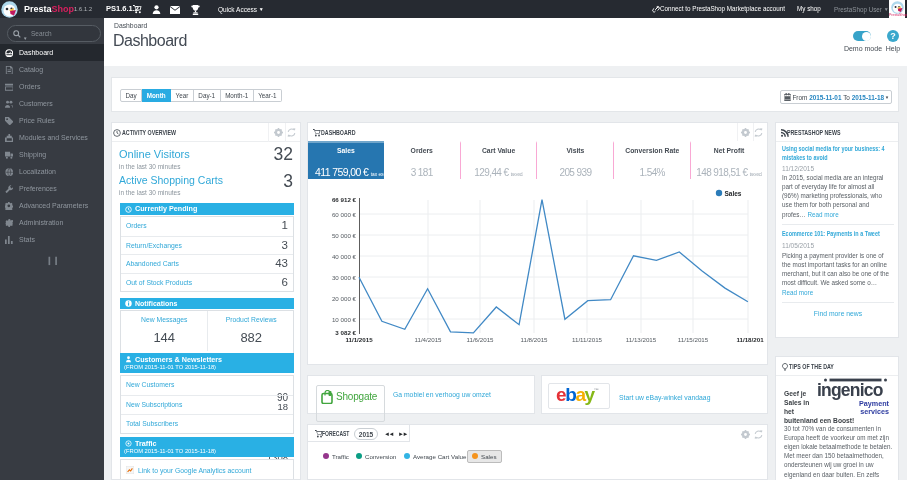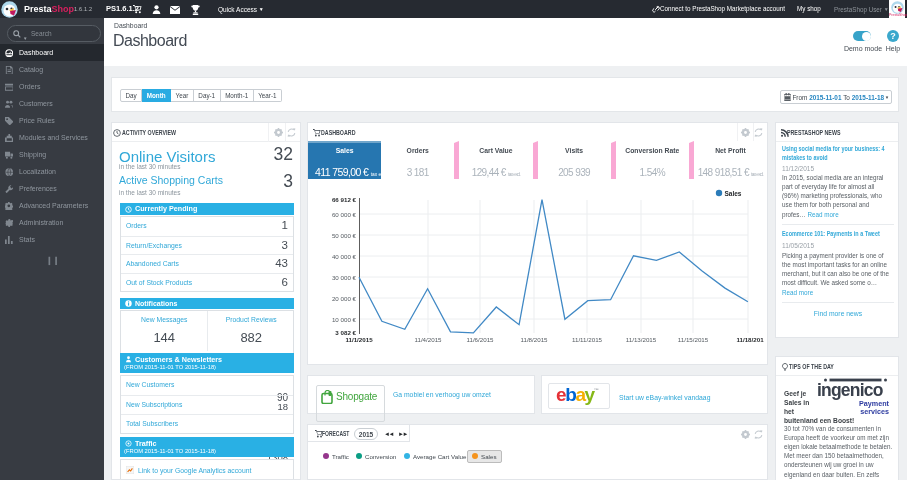--- a/index.html
+++ b/index.html
@@ -38,21 +38,21 @@
 
 .bluebar{position:absolute;left:8px;width:174px;background:#29b0e4;color:#fff;}
 .bluebar .bic{position:absolute;left:5px;top:2.5px;width:7px;height:7px;fill:#fff;}
 .bluebar .btx{position:absolute;left:15px;top:0;font-size:7.2px;font-weight:bold;line-height:12px;}
 .listbox{position:absolute;left:8px;width:174px;background:#fff;border:1px solid #dce0e4;}
 .lrow{position:relative;height:18.6px;border-top:1px solid #e8ebee;}
 .lrow:first-child{border-top:none;}
 .lrow .ll{position:absolute;left:5px;top:5px;font-size:6.8px;color:#31a8d8;}
 .lrow .lv{position:absolute;right:5px;top:2px;font-size:11.5px;color:#454c54;}
 a,.link{color:#31a8d8;text-decoration:none;}
-.kcell{flex:1;position:relative;border-right:5px solid #f9a8d4;border-top:2px solid #fff;}
+.kcell{flex:1;position:relative;border-right:1px solid #f9a8d4;border-top:2px solid #fff;}
 .kt{position:absolute;left:0;top:4px;width:100%;text-align:center;font-size:6.8px;font-weight:bold;color:#454c54;}
 .kv{position:absolute;left:0;top:24px;width:100%;text-align:center;font-size:10px;letter-spacing:-0.6px;color:#abb3bb;white-space:nowrap;}
 .news{font-size:6.3px;color:#5a6066;line-height:9.2px;white-space:nowrap;}
 .ntitle{font-size:6.4px;font-weight:bold;color:#31a8d8;line-height:8.6px;white-space:nowrap;transform:scaleX(0.85);transform-origin:0 0;}
 .ndate{font-size:6.5px;color:#9aa1a8;}
 .nhr{border:none;border-top:1px solid #e8ebee;}
 .fleg{position:absolute;top:24.5px;height:13px;display:inline-flex;align-items:center;font-size:6.2px;color:#41484f;white-space:nowrap;}
 .fdot{display:inline-block;width:6px;height:6px;border-radius:50%;margin-right:3px;}
 </style>
 </head>
@@ -232,21 +232,21 @@
     <svg class="hicons" style="right:17px;" width="9" height="9" viewBox="0 0 10 10" fill="#c3c9cf">
         <path d="M4.2 0h1.6l.2 1.1.9.4.9-.5 1.2 1.2-.5.9.4.9 1.1.2v1.6l-1.1.2-.4.9.5.9-1.2 1.2-.9-.5-.9.4-.2 1.1H4.2L4 8.9l-.9-.4-.9.5-1.2-1.2.5-.9-.4-.9L0 5.8V4.2l1.1-.2.4-.9-.5-.9L2.2 1l.9.5.9-.4zM5 3.4A1.6 1.6 0 105 6.6 1.6 1.6 0 005 3.4z"></path>
       </svg>
     <svg class="hicons" style="fill:none;" width="9" height="9" viewBox="0 0 10 10" fill="none" stroke="#c3c9cf" stroke-width="1.2">
         <path d="M1.3 4.3A3.9 3.9 0 017.7 2.1"></path>
         <path d="M8.7 5.7A3.9 3.9 0 012.3 7.9"></path>
         <path d="M6.6.2l2.7.4-.6 2.5z" fill="#c3c9cf" stroke="none"></path>
         <path d="M3.4 9.8l-2.7-.4.6-2.5z" fill="#c3c9cf" stroke="none"></path>
       </svg>
   </div>
-  <div class="abs" style="left:7px;top:25px;font-size:15px;color:#31a8d8;">Online Visitors</div>
+  <div class="abs" style="left:7px;top:25px;font-size:11px;color:#31a8d8;">Online Visitors</div>
   <div class="abs" style="right:7px;top:23px;font-size:17.5px;color:#454c54;line-height:17px;">32</div>
   <div class="abs" style="left:7px;top:40px;font-size:6.5px;color:#8b949c;">in the last 30 minutes</div>
   <div class="abs" style="left:7px;top:51px;font-size:10.5px;color:#31a8d8;">Active Shopping Carts</div>
   <div class="abs" style="right:7px;top:50px;font-size:17.5px;color:#454c54;line-height:17px;">3</div>
   <div class="abs" style="left:7px;top:65.5px;font-size:6.5px;color:#8b949c;">in the last 30 minutes</div>
   <div class="bluebar" style="top:80px;height:12px;">
     <svg class="bic" style="fill:none;" viewBox="0 0 10 10" fill="none" stroke="#fff" stroke-width="1.2">
         <circle cx="5" cy="5" r="4"></circle>
         <path d="M5 2.6V5l1.7 1.1"></path>
       </svg>

